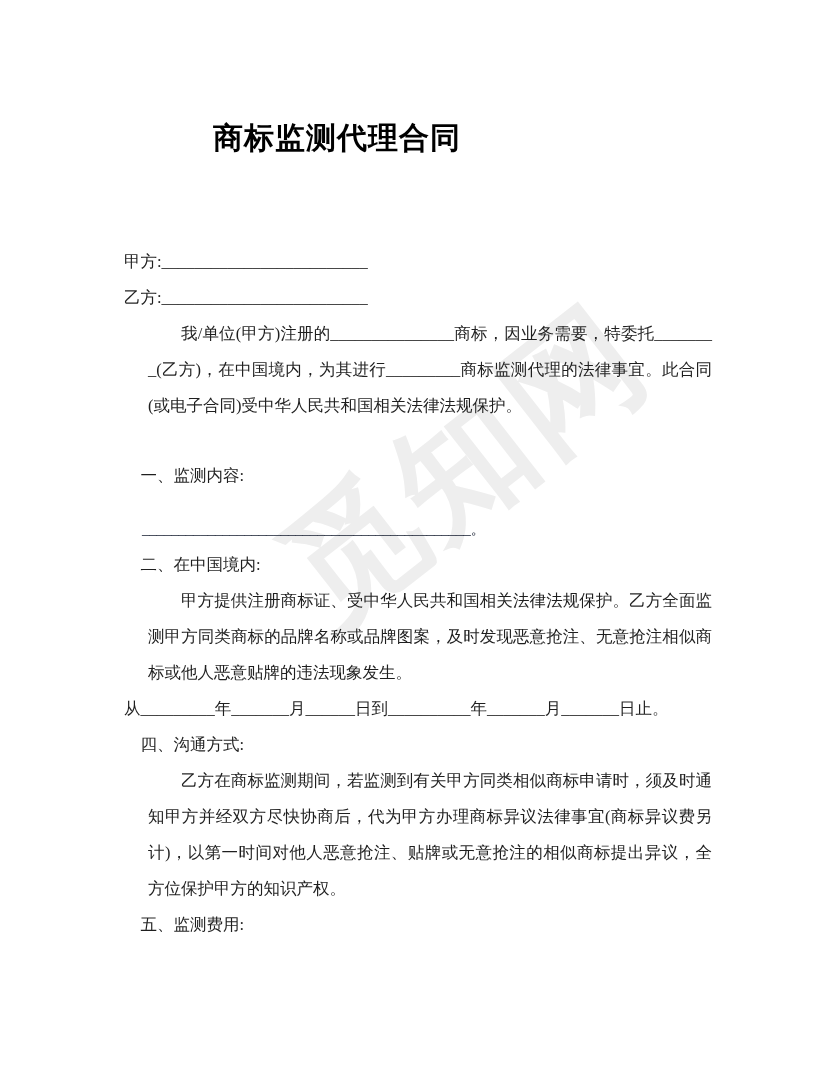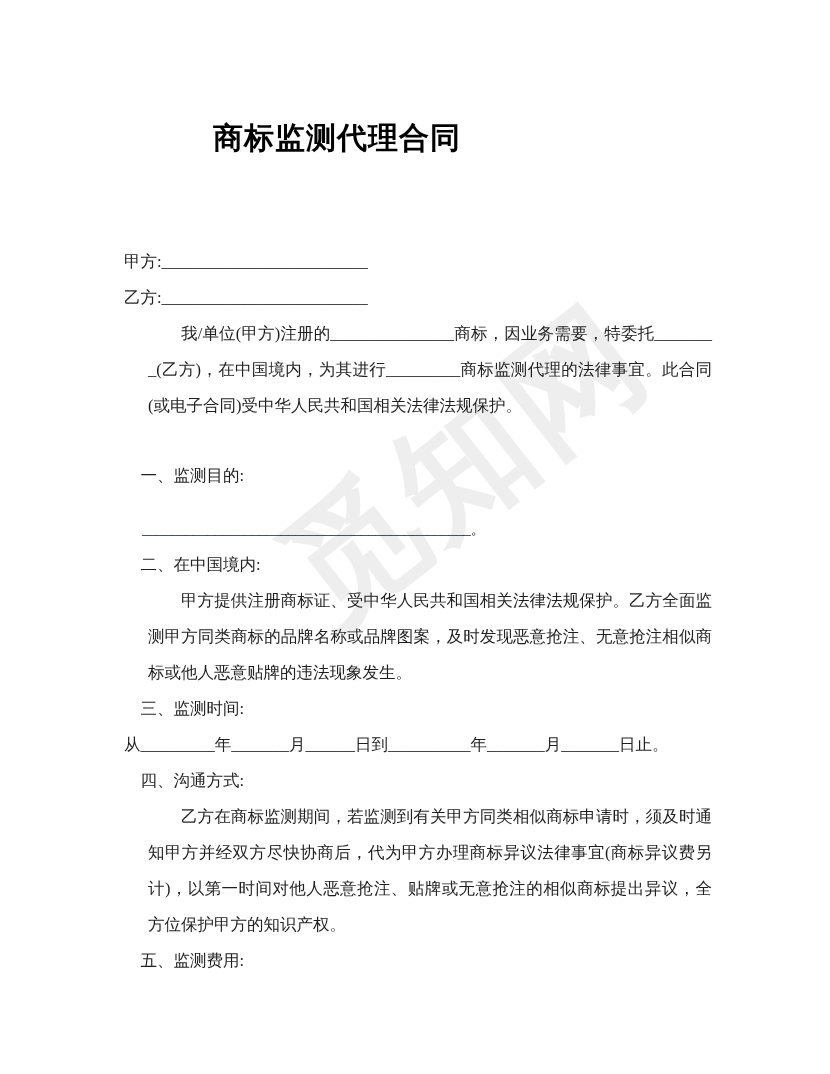--- a/index.html
+++ b/index.html
@@ -146,27 +146,26 @@
       </div>
 
       <div class="line nowrap">
         <span>乙方:</span><span>_________________________</span>
       </div>
 
       <div class="para">我/单位(甲方)注册的_______________商标，因业务需要，特委托________(乙方)，在中国境内，为其进行_________商标监测代理的法律事宜。此合同(或电子合同)受中华人民共和国相关法律法规保护。</div>
 
       <div class="gap-lg"></div>
 
-      <div class="heading">一、监测目的:</div>
+      <div class="heading">一、监测内容:</div>
       <div class="fill-line">_____________________________________________。</div>
 
       <div class="heading">二、在中国境内:</div>
       <div class="para">甲方提供注册商标证、受中华人民共和国相关法律法规保护。乙方全面监测甲方同类商标的品牌名称或品牌图案，及时发现恶意抢注、无意抢注相似商标或他人恶意贴牌的违法现象发生。</div>
 
-      <div class="heading">三、监测时间:</div>
       <div class="line nowrap">从_________年_______月______日到__________年_______月_______日止。</div>
 
       <div class="heading">四、沟通方式:</div>
       <div class="para">乙方在商标监测期间，若监测到有关甲方同类相似商标申请时，须及时通知甲方并经双方尽快协商后，代为甲方办理商标异议法律事宜(商标异议费另计)，以第一时间对他人恶意抢注、贴牌或无意抢注的相似商标提出异议，全方位保护甲方的知识产权。</div>
 
       <div class="heading">五、监测费用:</div>
 
     </div>
   </div>
 </div>

